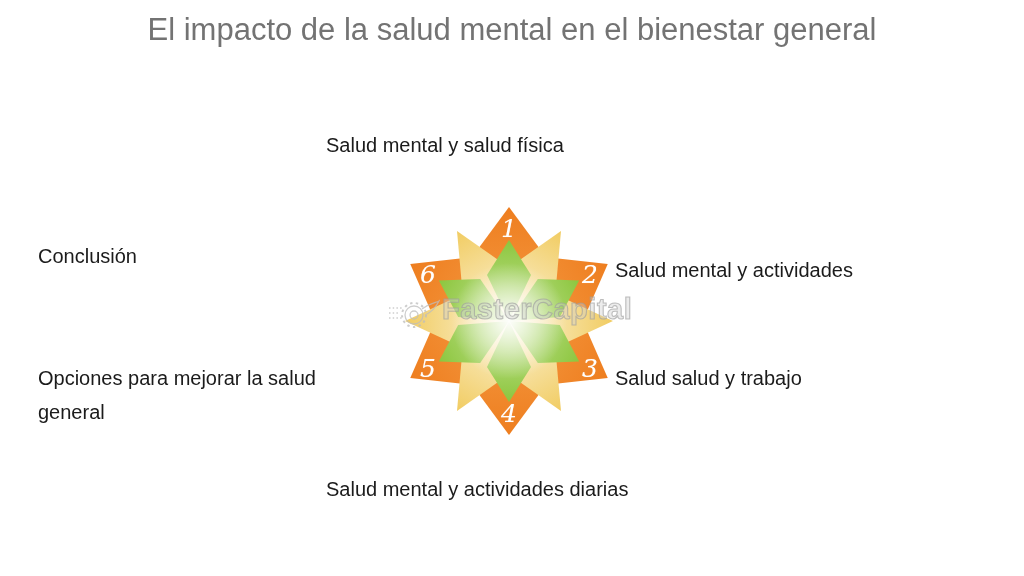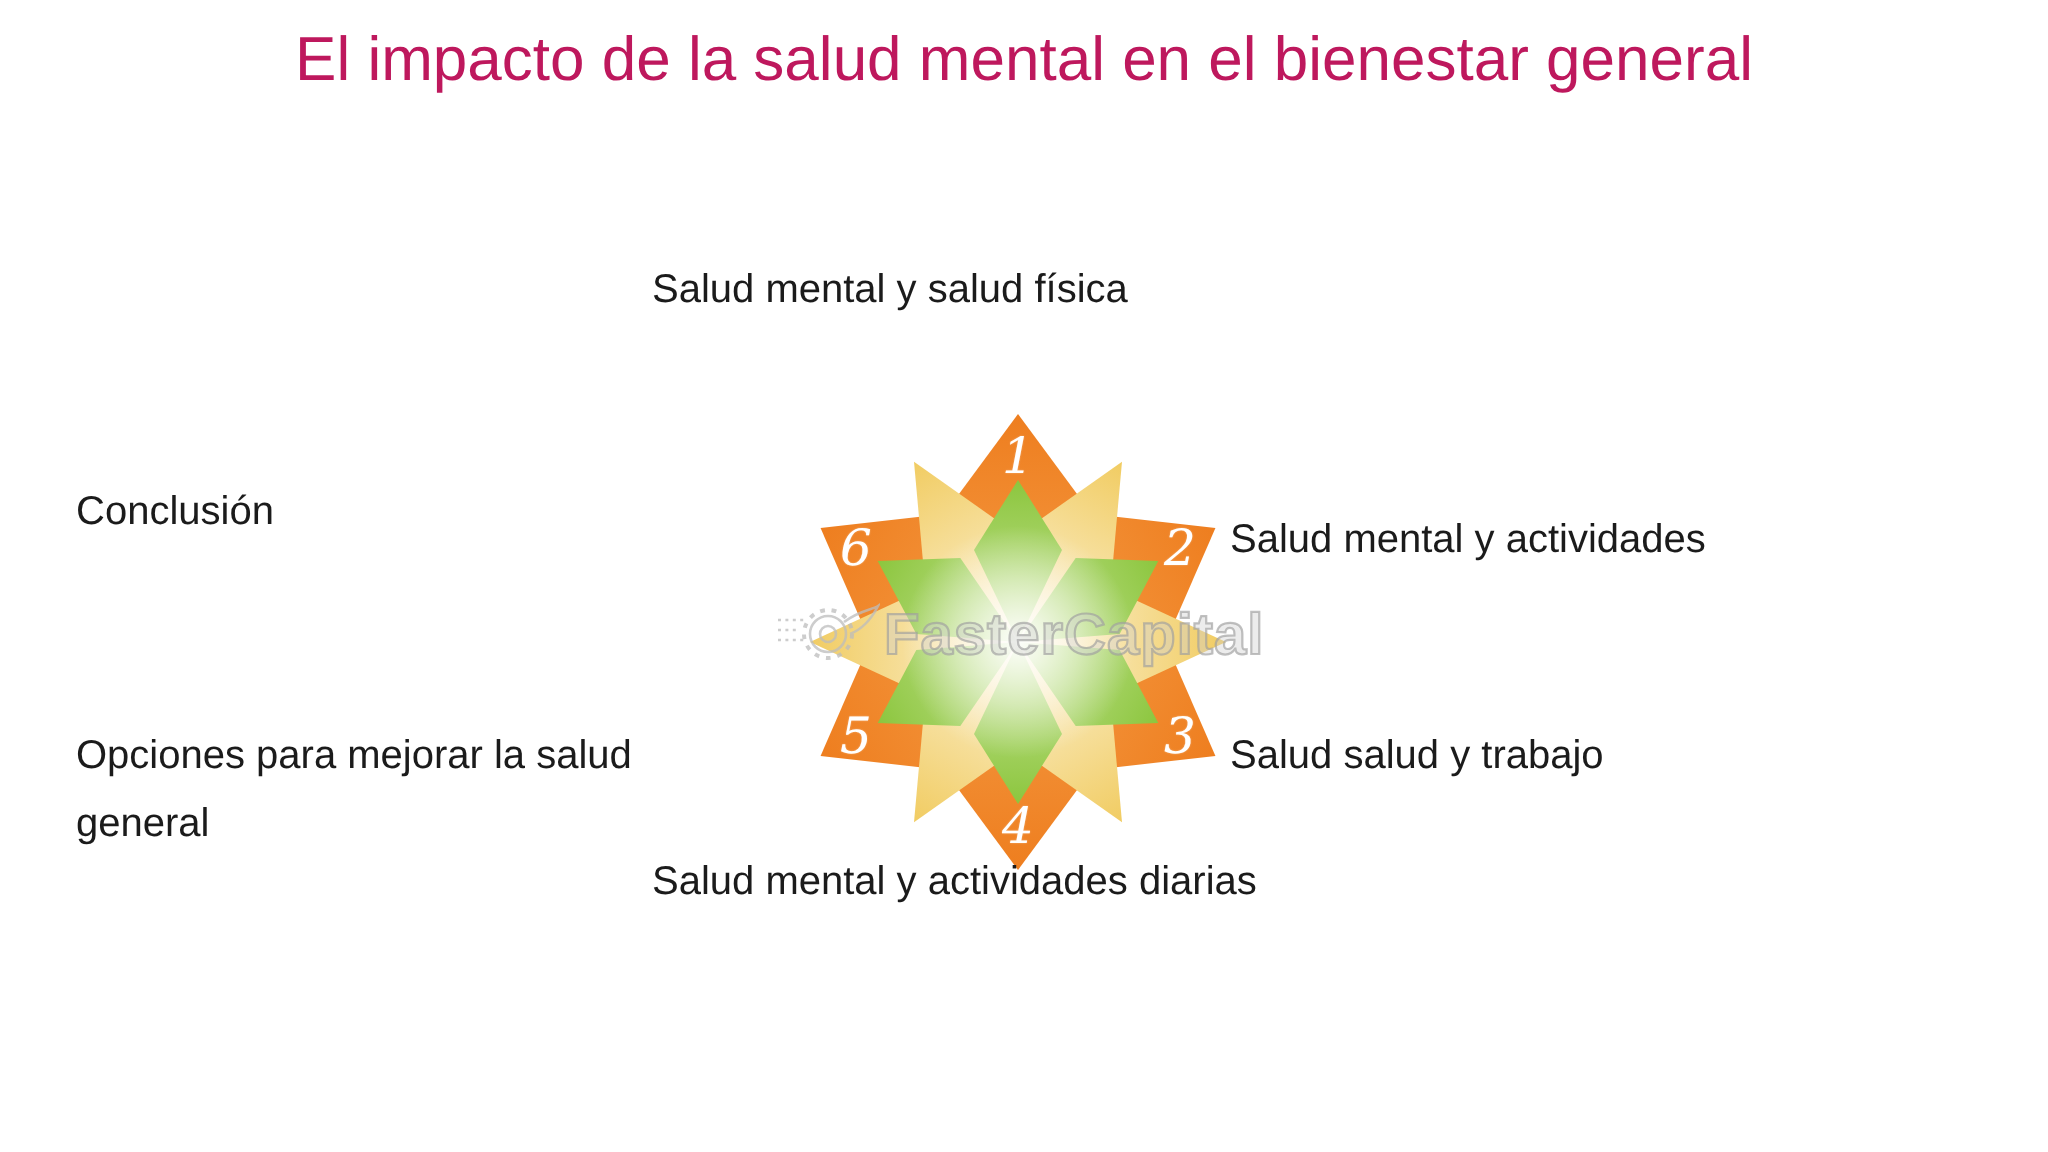--- a/index.html
+++ b/index.html
@@ -6,32 +6,32 @@
   body{
     width:1024px;height:576px;position:relative;overflow:hidden;
     background:#ffffff;
     font-family:"Liberation Sans", sans-serif;
   }
   .stage{position:absolute;inset:0;width:1024px;height:576px;}
 
   .title{
     position:absolute;top:12px;left:0;width:1024px;
     text-align:center;
-    font-size:31px;font-weight:400;color:#be185d;
+    font-size:31px;font-weight:400;color:#737373;
     letter-spacing:0px;
   }
 
   .petal-label{
     position:absolute;
     font-size:20px;color:#1b1b1b;line-height:34px;font-weight:400;
   }
   .lbl-1{left:326px;top:128px;width:360px;}
   .lbl-2{left:615px;top:253px;width:380px;}
   .lbl-3{left:615px;top:361px;width:380px;}
-  .lbl-4{left:326px;top:424px;width:336px;}
+  .lbl-4{left:326px;top:472px;width:336px;}
   .lbl-5{left:38px;top:361px;width:318px;}
   .lbl-6{left:38px;top:239px;width:300px;}
 
   .flower{position:absolute;left:379px;top:191px;width:260px;height:260px;}
 
   .petal-number{
     position:absolute;
     transform:translate(-50%,-50%);
     font-family:"DejaVu Serif", serif;
     font-style:italic;
@@ -40,21 +40,21 @@
   }
   .n1{left:509px;top:228px;}
   .n2{left:590px;top:274px;}
   .n3{left:590px;top:368px;}
   .n4{left:509px;top:413px;}
   .n5{left:428px;top:368px;}
   .n6{left:428px;top:274px;}
 
   .watermark{
     position:absolute;left:388px;top:293px;height:42px;
-    display:flex;align-items:flex-end;gap:2px;
+    display:flex;align-items:flex-start;gap:2px;
     pointer-events:none;
   }
   .watermark .wm-text{
     font-size:29px;font-weight:700;letter-spacing:0.5px;
     color:rgba(205,205,205,0.38);
     -webkit-text-stroke:1.1px rgba(158,158,158,0.65);
     font-family:"Liberation Sans", sans-serif;
   }
   .wm-logo{opacity:0.75;}
 </style>

